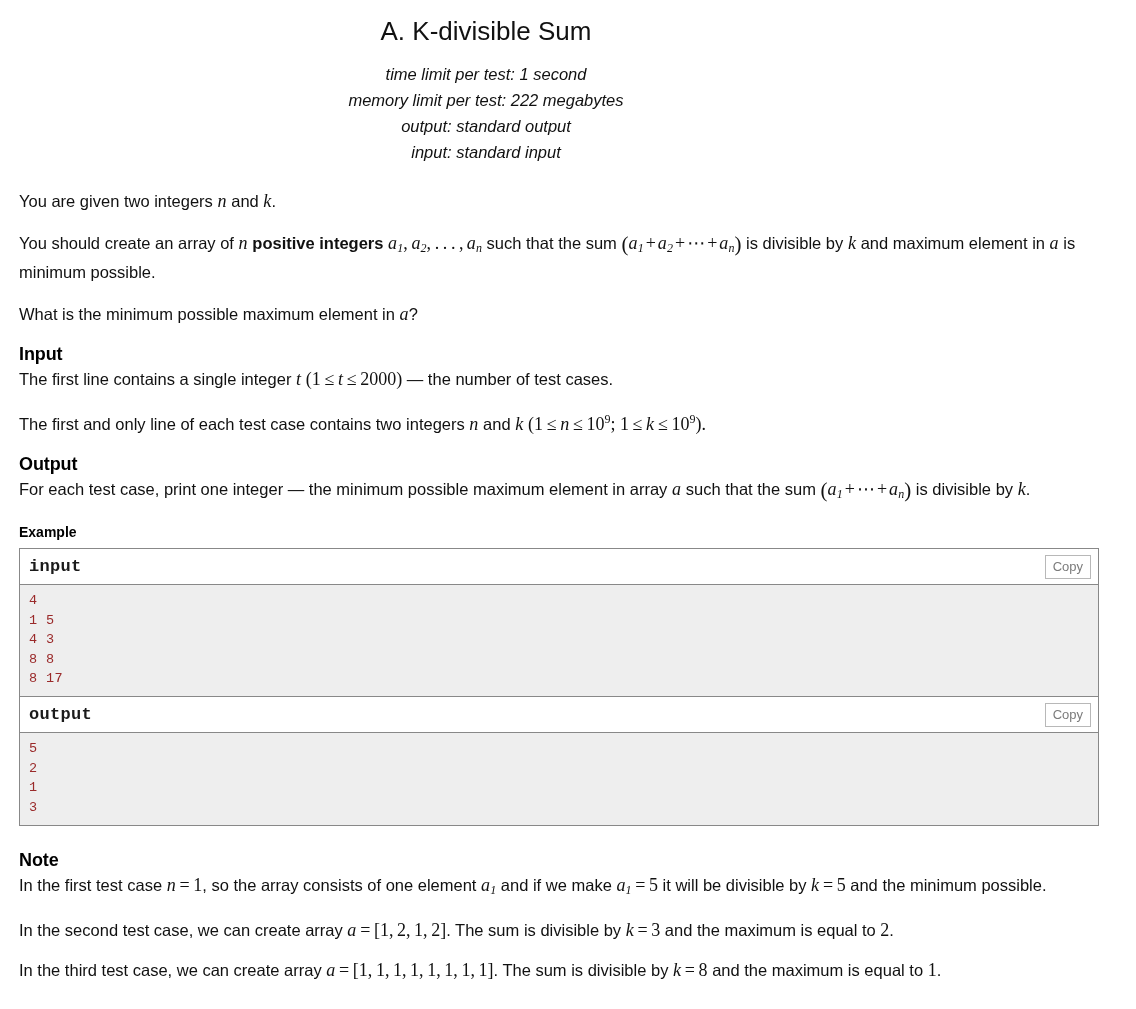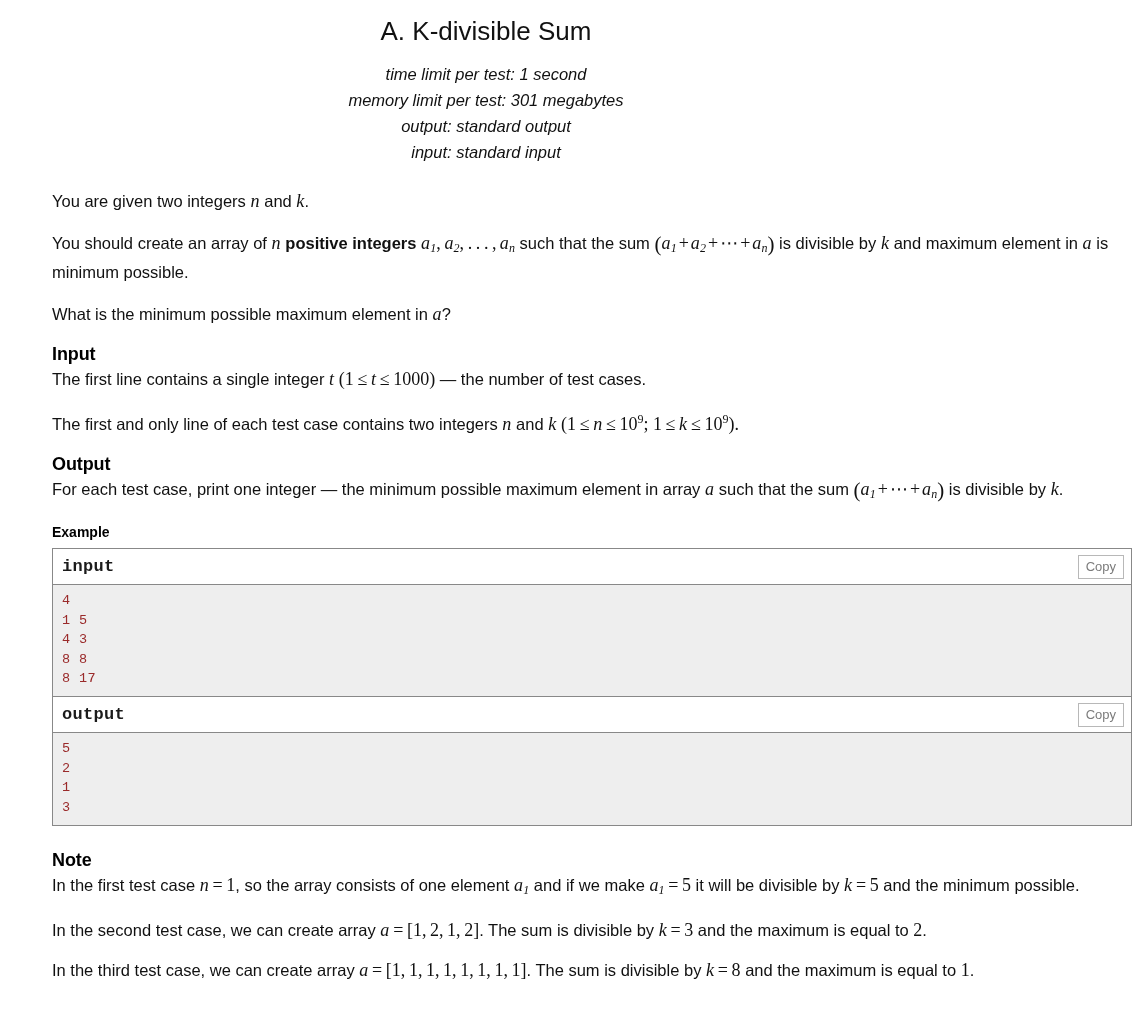--- a/index.html
+++ b/index.html
@@ -72,21 +72,21 @@
   }
   .limit {
     font-size: 16.5px;
     line-height: 26px;
     color: #111;
     font-style: italic;
   }
 
   
   .statement {
-    padding: 0 14px 0 52px;
+    padding: 0 14px 0 19px;
     width: 1136px;
   }
   .para {
     font-size: 16.5px;
     line-height: 24px;
     margin: 0 0 18px 0;
     max-width: 1080px;
     color: #111;
   }
   .para.first { margin-top: 24px; }
@@ -160,40 +160,40 @@
   .note-section { margin-top: 24px; }
 </style>
 </head>
 <body>
 
 <div class="page">
 
   <div class="problem-header">
     <h1 class="title">A. K-divisible Sum</h1>
     <div class="limit">time limit per test: 1 second</div>
-    <div class="limit">memory limit per test: 301 megabytes</div>
+    <div class="limit">memory limit per test: 222 megabytes</div>
     <div class="limit">output: standard output</div>
     <div class="limit">input: standard input</div>
   </div>
 
   <div class="statement">
 
     <div class="legend">
 
       <p class="para first"><span>You are given two integers </span><span class="m">n</span><span> and </span><span class="m">k</span><span>.</span></p>
 
       <p class="para"><span>You should create an array of </span><span class="m">n</span><span> </span><b class="inline-b">positive integers</b><span> </span><span class="m"><span>a</span><sub>1</sub></span><span class="mn">, </span><span class="m"><span>a</span><sub>2</sub></span><span class="mn">, . . . ,</span><span> </span><span class="m"><span>a</span><sub>n</sub></span><span> such that the sum </span><span class="paren">(</span><span class="m"><span>a</span><sub>1</sub></span><span class="op">+</span><span class="m"><span>a</span><sub>2</sub></span><span class="op">+</span><span class="mn">⋯</span><span class="op">+</span><span class="m"><span>a</span><sub>n</sub></span><span class="paren">)</span><span> is divisible by </span><span class="m">k</span><span> and maximum element in </span><span class="m">a</span><span> is minimum possible.</span></p>
 
       <p class="para"><span>What is the minimum possible maximum element in </span><span class="m">a</span><span>?</span></p>
     </div>
 
     <div class="section-block">
       <div class="section-title">Input</div>
 
-      <p class="para tight"><span>The first line contains a single integer </span><span class="m">t</span><span> </span><span class="mn"><span>(</span><span>1</span> <span>≤</span> <span class="m">t</span> <span>≤</span> <span>1000</span><span>)</span></span><span> — the number of test cases.</span></p>
+      <p class="para tight"><span>The first line contains a single integer </span><span class="m">t</span><span> </span><span class="mn"><span>(</span><span>1</span> <span>≤</span> <span class="m">t</span> <span>≤</span> <span>2000</span><span>)</span></span><span> — the number of test cases.</span></p>
 
       <p class="para"><span>The first and only line of each test case contains two integers </span><span class="m">n</span><span> and </span><span class="m">k</span><span> </span><span class="mn"><span>(</span><span>1</span> <span>≤</span> <span class="m">n</span> <span>≤</span> <span>10</span><sup>9</sup><span>;</span> <span>1</span> <span>≤</span> <span class="m">k</span> <span>≤</span> <span>10</span><sup>9</sup><span>).</span></span></p>
     </div>
 
     <div class="section-block">
       <div class="section-title">Output</div>
 
       <p class="para"><span>For each test case, print one integer — the minimum possible maximum element in array </span><span class="m">a</span><span> such that the sum </span><span class="paren">(</span><span class="m"><span>a</span><sub>1</sub></span><span class="op">+</span><span class="mn">⋯</span><span class="op">+</span><span class="m"><span>a</span><sub>n</sub></span><span class="paren">)</span><span> is divisible by </span><span class="m">k</span><span>.</span></p>
     </div>
 

